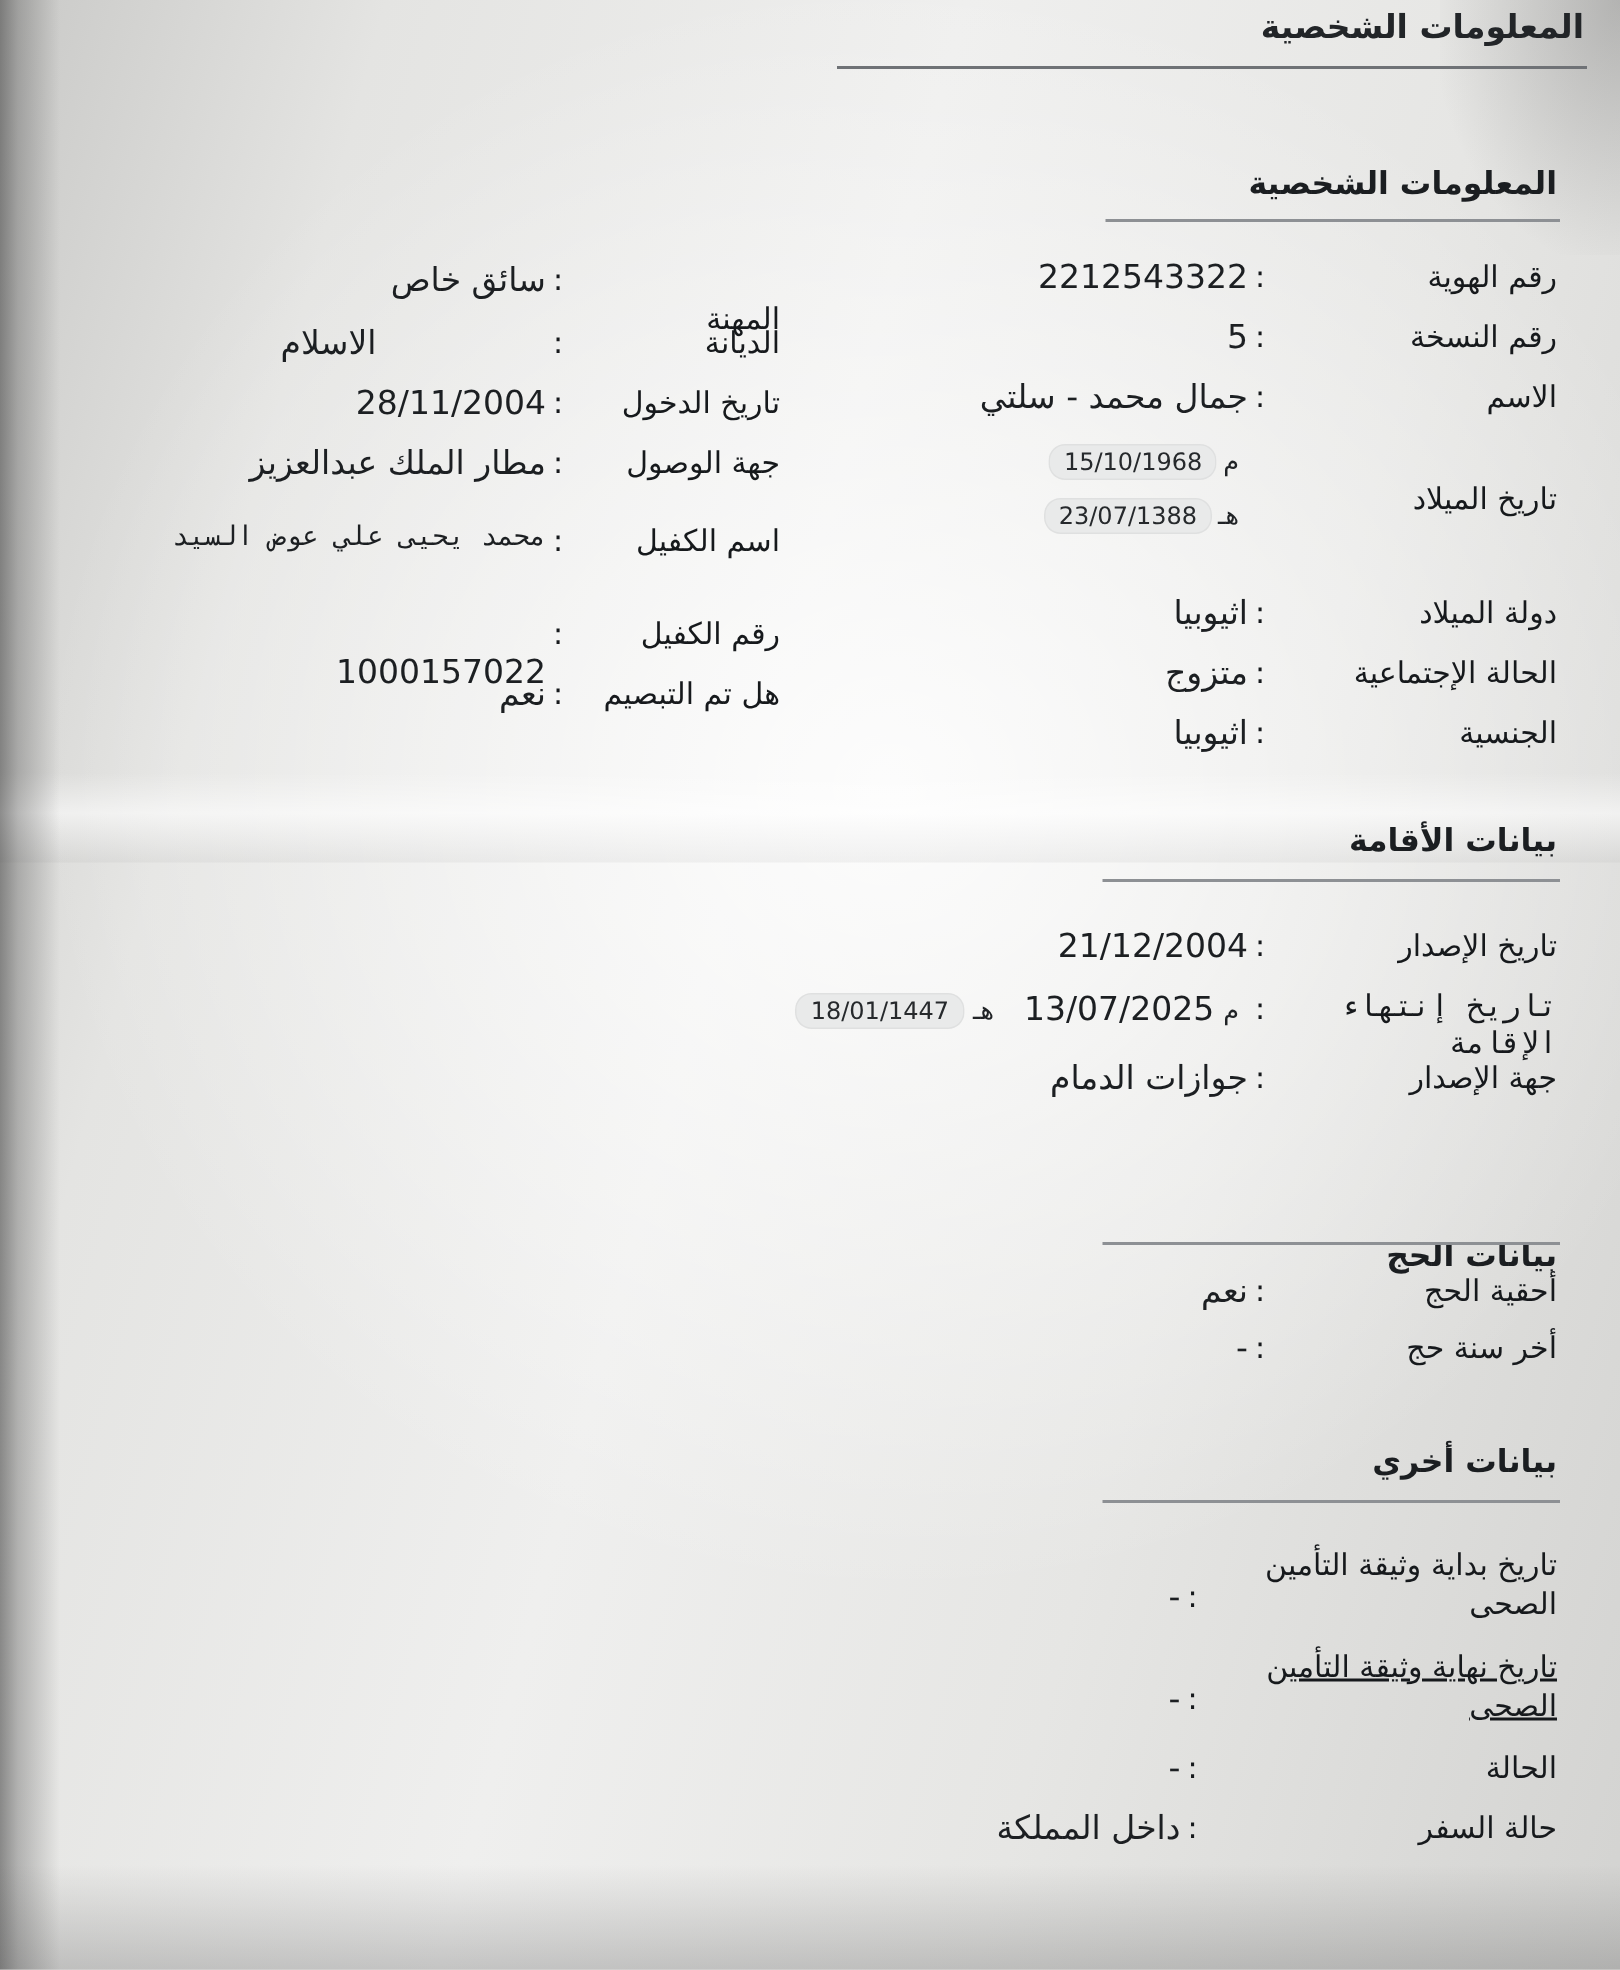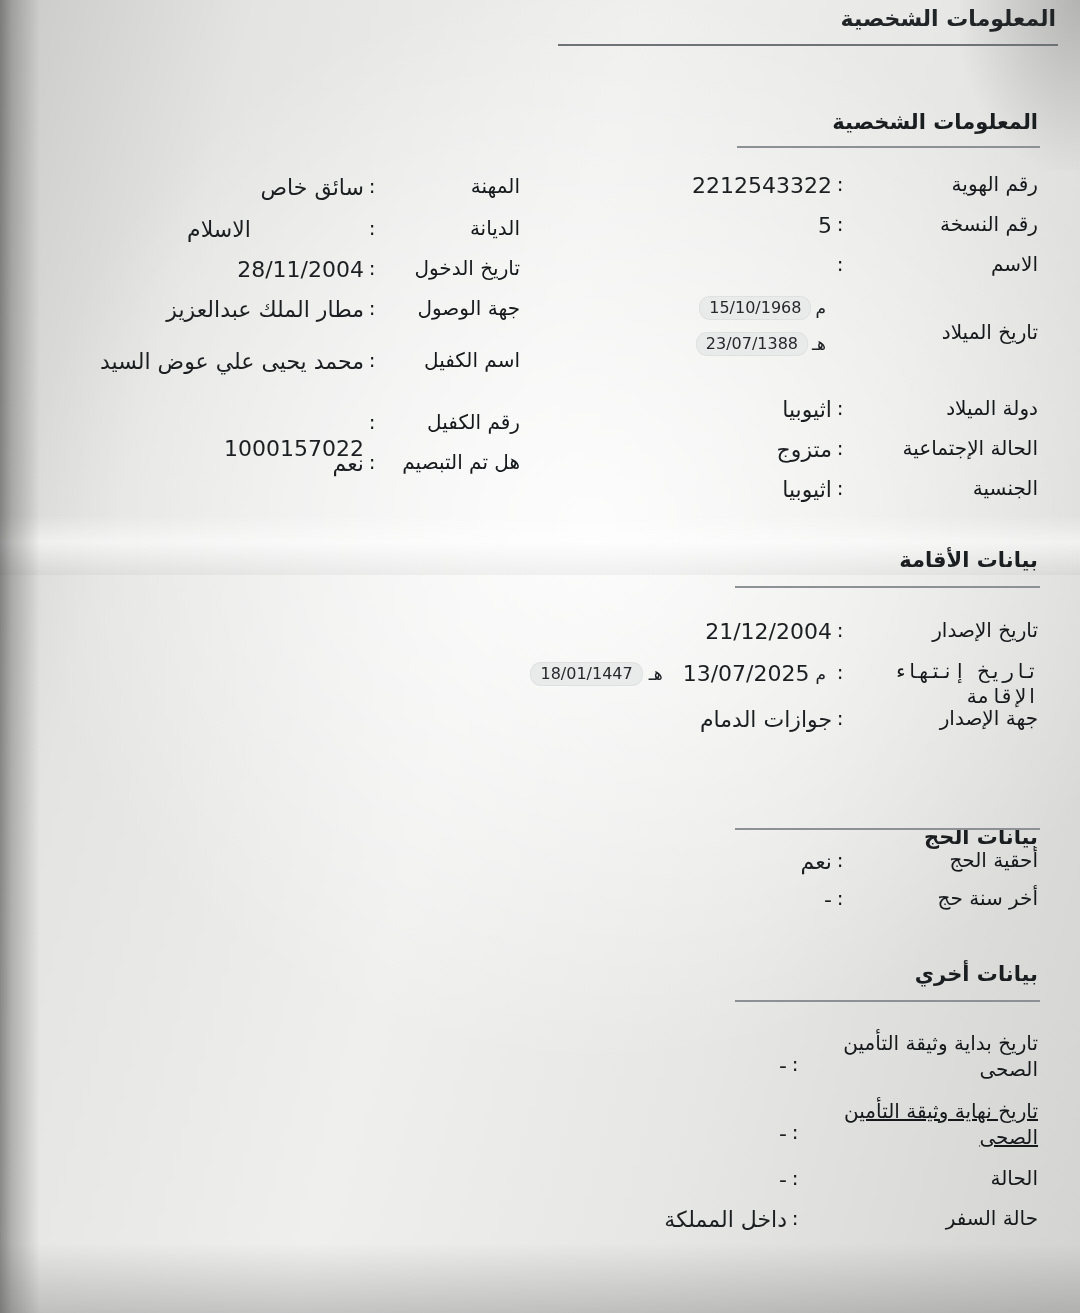--- a/index.html
+++ b/index.html
@@ -103,21 +103,21 @@
     color: #16191c;
     width: 16px;
     text-align: center;
   }
   .val {
     font-size: 22px;
     color: #1c1f22;
     text-align: right;
     line-height: 1.3;
   }
-  .val.small { font-size: 22px; }
+  .val.small { font-size: 18px; font-family: Liberation Mono, monospace; }
 
   .chip {
     display: inline-block;
     background: #e9eaea;
     border-radius: 11px;
     padding: 2px 10px 3px 10px;
     font-size: 16px;
     color: #26292c;
     box-shadow: 0 0 0 1px rgba(0,0,0,0.04) inset;
   }
@@ -158,20 +158,21 @@
 
   <div class="row" style="top:212px; right:42px; width:330px;">
     <div class="lbl" style="width:190px;">رقم النسخة</div>
     <div class="colon">:</div>
     <div class="val" style="width:120px;">5</div>
   </div>
 
   <div class="row" style="top:252px; right:42px; width:480px;">
     <div class="lbl" style="width:190px;">الاسم</div>
     <div class="colon">:</div>
+    <div class="val" style="width:265px;">جمال محمد - سلتي</div>
   </div>
 
   <div class="row" style="top:296px; right:42px; width:500px;">
     <div class="lbl" style="width:190px; padding-top:24px;">تاريخ الميلاد</div>
     <div style="width:16px;"></div>
     <div style="width:280px;">
       <div class="dateline">
         <span class="cal-tag">م</span>
         <span class="chip">15/10/1968</span>
       </div>
@@ -194,21 +195,21 @@
     <div class="val" style="width:180px;">متزوج</div>
   </div>
 
   <div class="row" style="top:476px; right:42px; width:420px;">
     <div class="lbl" style="width:190px;">الجنسية</div>
     <div class="colon">:</div>
     <div class="val" style="width:180px;">اثيوبيا</div>
   </div>
 
   <div class="row" style="top:174px; right:560px; width:460px;">
-    <div class="lbl" style="width:140px;">المهنة</div>
+    <div class="lbl" style="width:140px;margin-top:26px;">المهنة</div>
     <div class="colon">:</div>
     <div class="val" style="width:290px;">سائق خاص</div>
   </div>
 
   <div class="row" style="top:216px; right:560px; width:460px;">
     <div class="lbl" style="width:140px;">الديانة</div>
     <div class="colon">:</div>
     <div class="val" style="width:290px;text-align:center;">الاسلام</div>
   </div>
 

